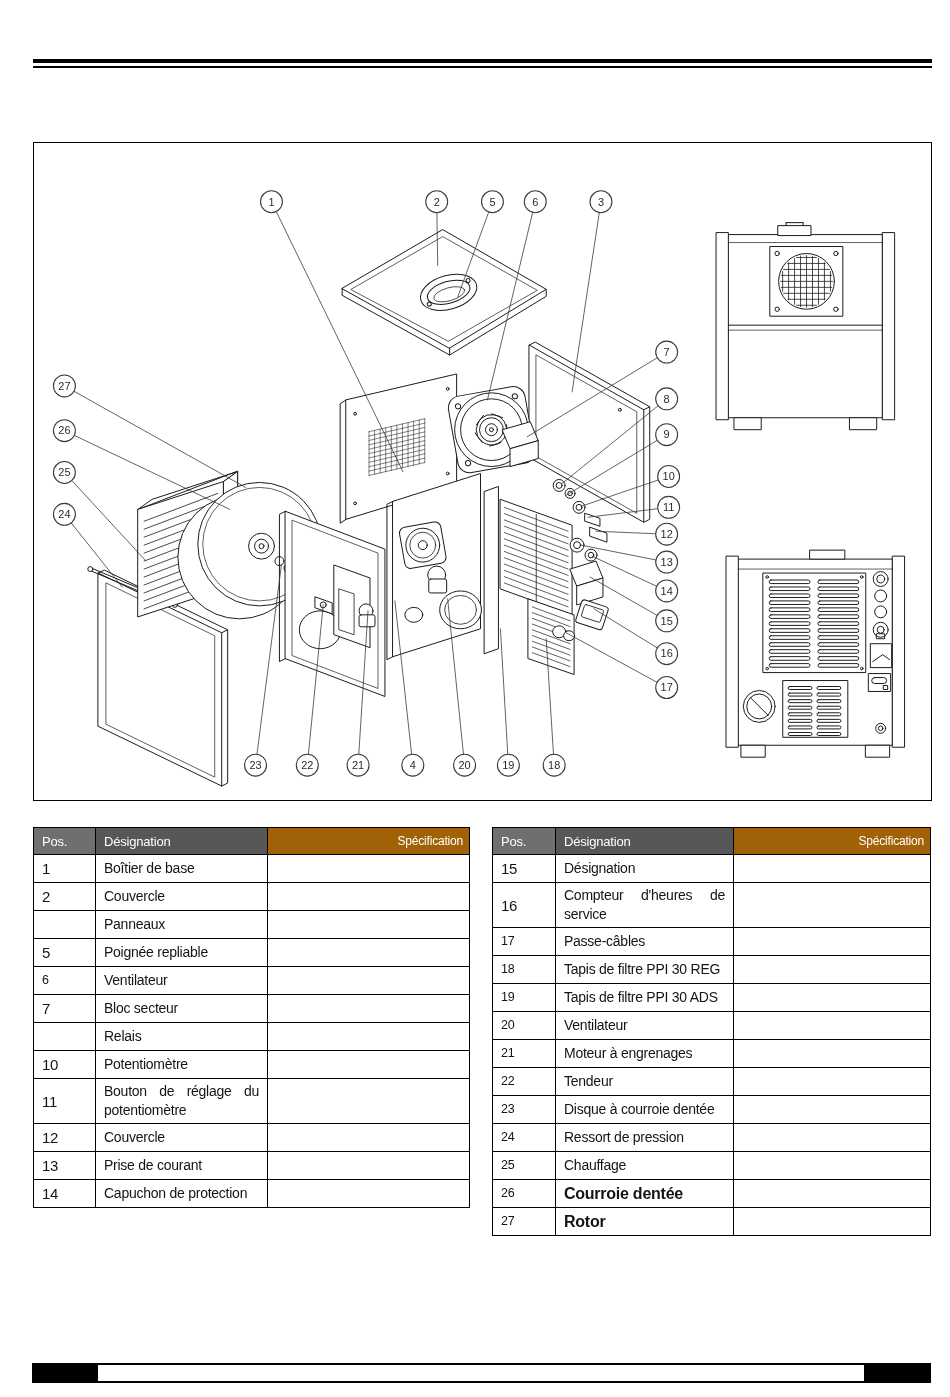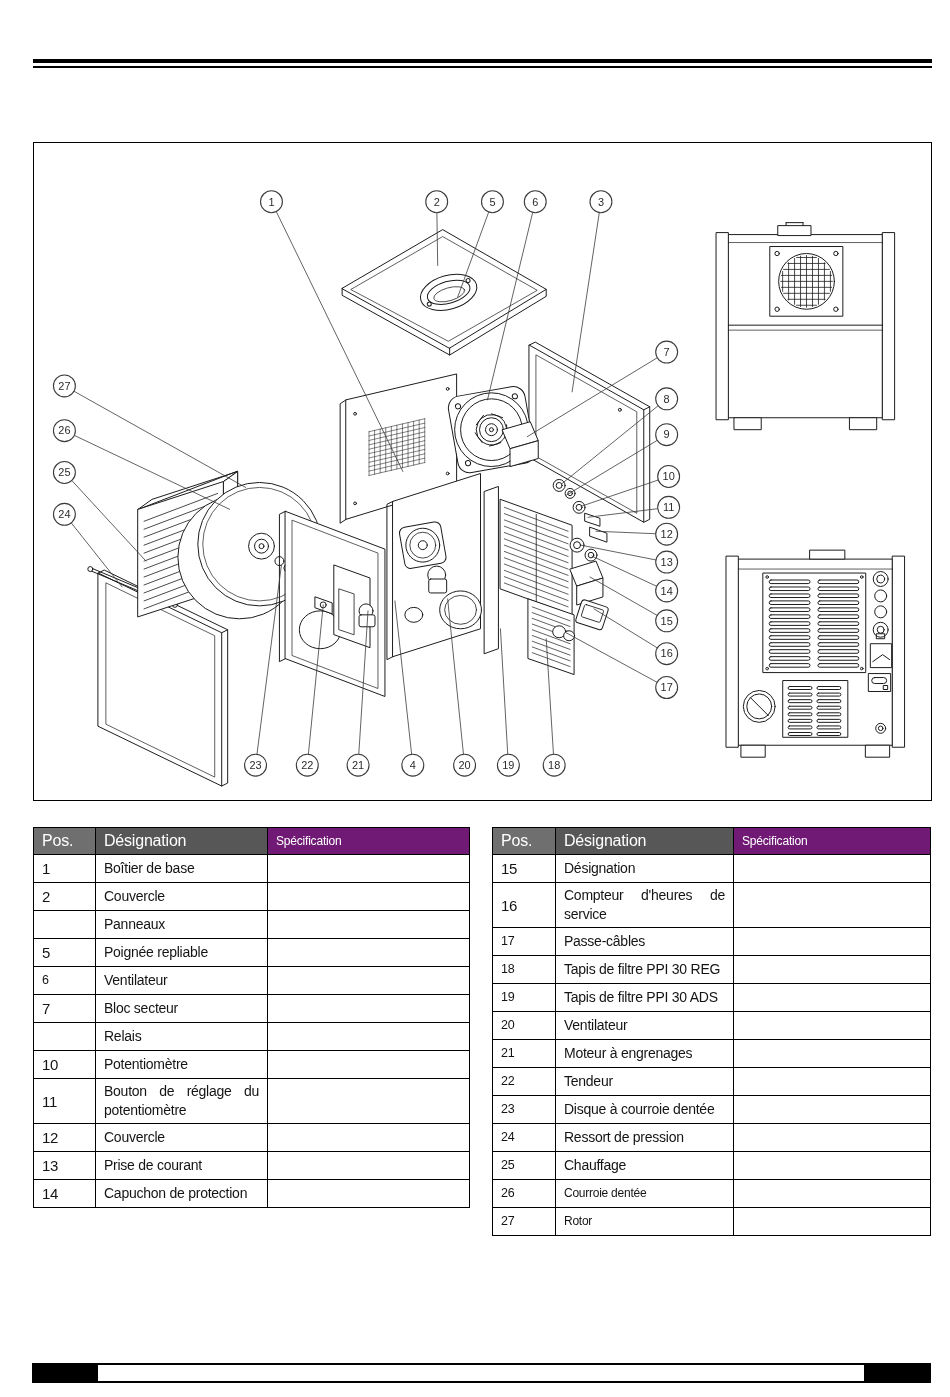--- a/index.html
+++ b/index.html
@@ -16,31 +16,31 @@
   .diagram-box svg{display:block;}
   svg text.callout-num{font-family:"Liberation Sans",sans-serif;font-size:11px;
                        fill:#2b2b2b;stroke:none;font-weight:400;}
 
   
   table.parts{position:absolute;top:827px;border-collapse:collapse;table-layout:fixed;
               color:#141414;background:#fff;}
   #table-left{left:33px;width:436px;}
   #table-right{left:492px;width:438px;}
   .parts th,.parts td{border:1.6px solid #000;box-sizing:border-box;vertical-align:middle;}
-  .parts thead th{height:27px;font-size:16px;font-weight:400;color:#fff;
+  .parts thead th{height:27px;font-size:13px;font-weight:400;color:#fff;
                   padding:2px 6px 2px 8px;text-align:left;letter-spacing:-0.2px;}
   .parts thead th.th-pos{background:#6f6f6f;}
   .parts thead th.th-des{background:#575757;margin-left:27px;}
-  .parts thead th.th-spec{background:#701a75;font-size:12px;text-align:left;}
+  .parts thead th.th-spec{background:#a16207;font-size:12px;text-align:right;}
   .parts td{height:28px;font-size:14px;letter-spacing:-0.25px;
             padding:3px 8px;line-height:19px;}
   .parts td.pos{font-size:15px;}
   .parts td.pos.pos-small{font-size:12.5px;}
   .parts td.des{text-align:justify;}
-  .parts td.des.small{font-size:12px;}
+  .parts td.des.small{font-size:16px;font-weight:bold;}
 
   
   .footer-left{position:absolute;left:32px;top:1363px;width:66px;height:20px;background:#000;}
   .footer-strip{position:absolute;left:98px;top:1363px;width:766px;height:20px;
                 border-top:2px solid #000;border-bottom:2px solid #000;box-sizing:border-box;background:#fff;}
   .footer-right{position:absolute;left:864px;top:1363px;width:67px;height:20px;background:#000;}
 </style>
 </head>
 <body>
 

